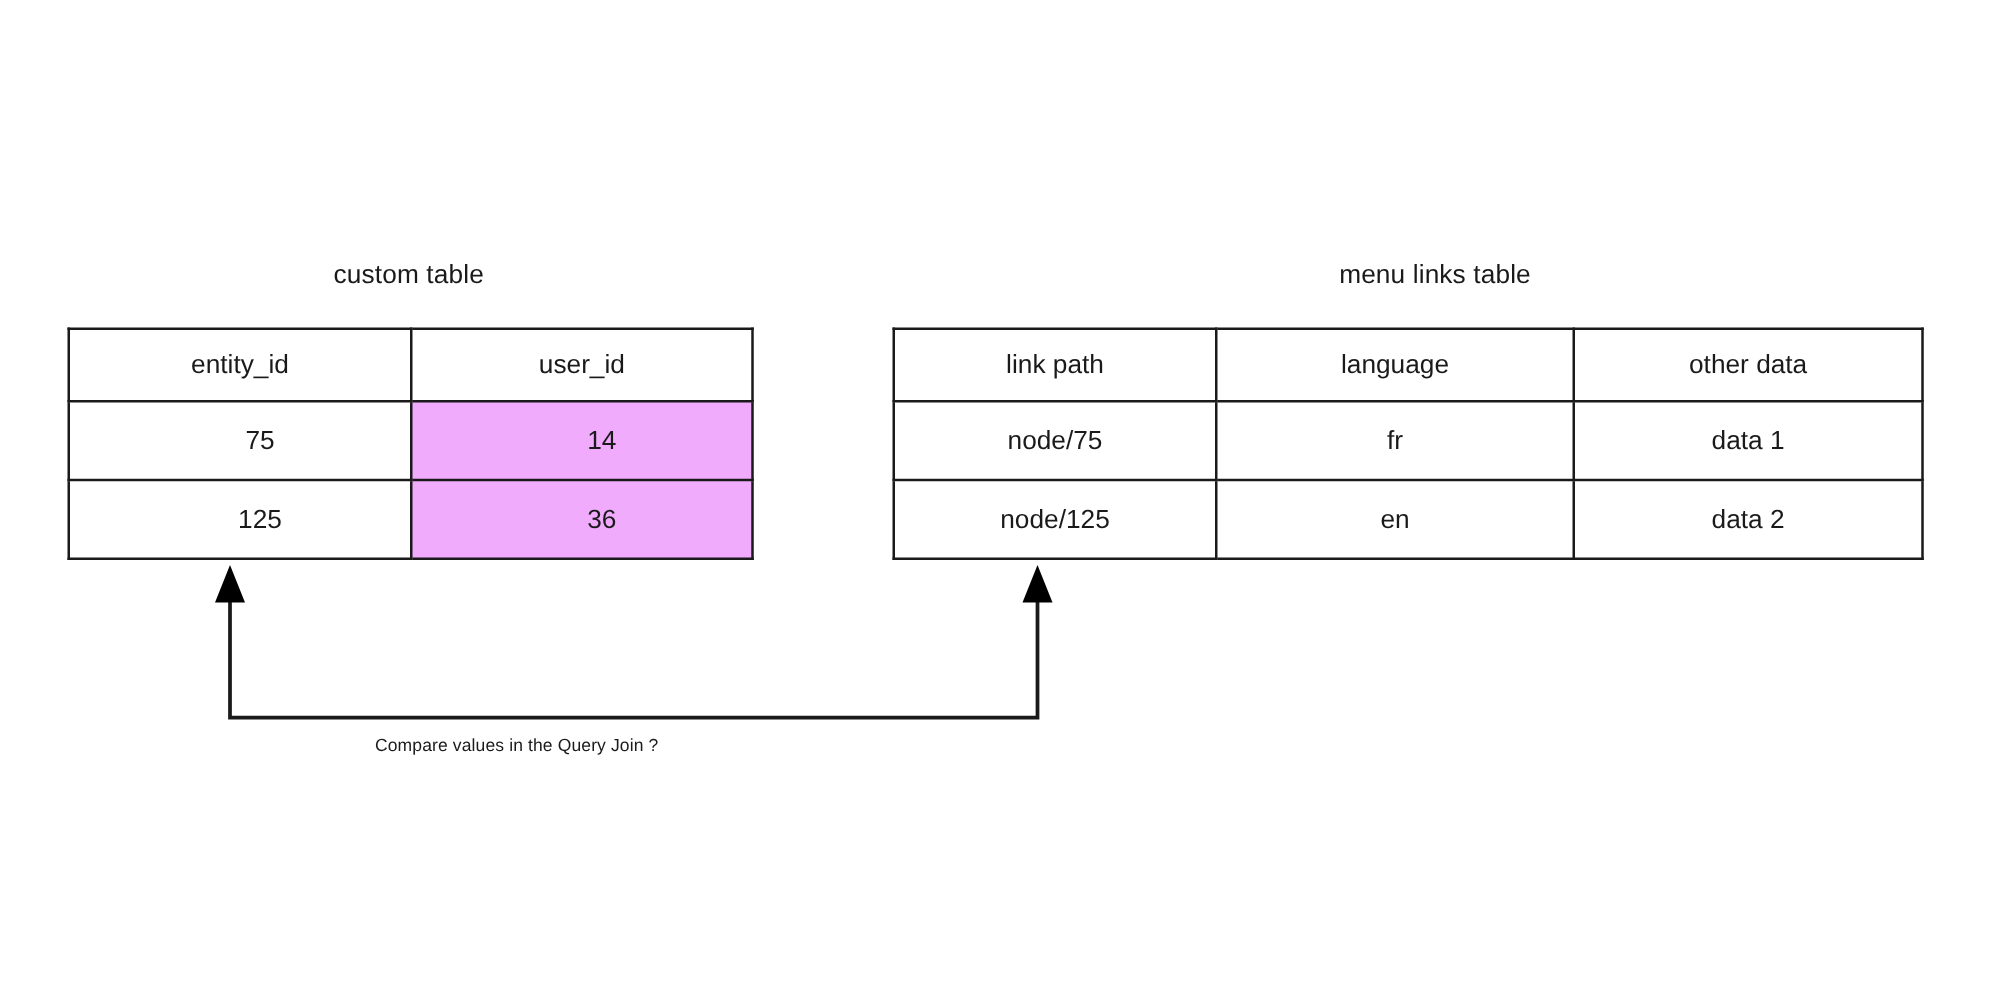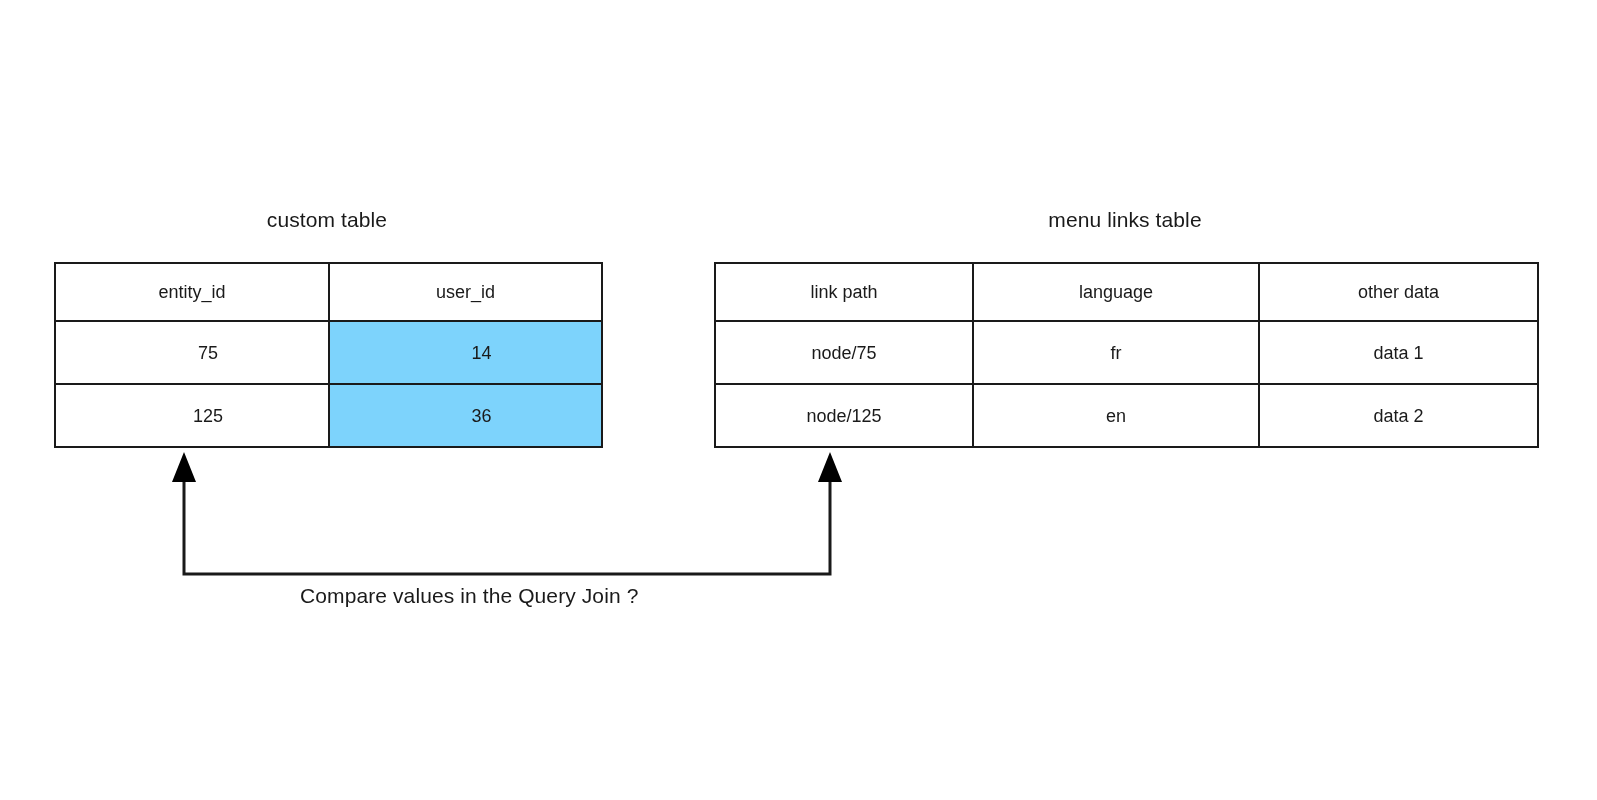--- a/index.html
+++ b/index.html
@@ -37,29 +37,29 @@
   .db-table {
     position: absolute;
     border-collapse: collapse;
     table-layout: fixed;
     background: #ffffff;
   }
   .db-table td {
     border: 2px solid #1a1a1a;
     text-align: center;
     vertical-align: middle;
-    font-size: 18px;
+    font-size: 21px;
     line-height: 24px;
     color: #1a1a1a;
     padding: 0;
     white-space: nowrap;
     background: #ffffff;
   }
   .db-table td.hl {
-    background: #7dd3fc;
+    background: #f0abfc;
   }
 
   
   #custom-table {
     left: 54px;
     top: 262px;
     width: 547px;
   }
   #custom-table col.c0 { width: 274px; }
   #custom-table col.c1 { width: 273px; }
@@ -84,21 +84,21 @@
     top: 430px;
     width: 1000px;
     height: 170px;
     pointer-events: none;
   }
 
   #join-caption {
     position: absolute;
     left: 300px;
     top: 583px;
-    font-size: 21px;
+    font-size: 14px;
     line-height: 26px;
     color: #1a1a1a;
     white-space: nowrap;
     letter-spacing: 0.1px;
   }
 </style>
 </head>
 <body>
 
 <div id="canvas">
@@ -119,21 +119,21 @@
         <td>75</td>
         <td class="hl">14</td>
       </tr>
       <tr class="body">
         <td>125</td>
         <td class="hl">36</td>
       </tr>
     </tbody>
   </table>
 
-  <div class="table-title" style="left:1025px; top:208px; width:200px;">menu links table</div>
+  <div class="table-title" style="left:1048px; top:208px; width:200px;">menu links table</div>
 
   <table class="db-table" id="menu-table">
     <colgroup>
         <col class="c0">
         <col class="c1">
         <col class="c2">
       </colgroup>
     <tbody>
       <tr class="head">
         <td>link path</td>

